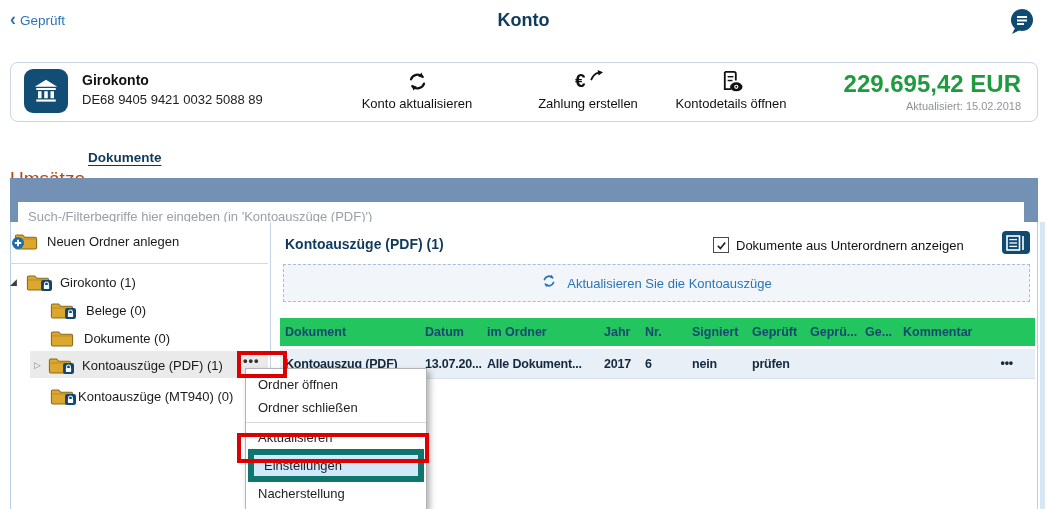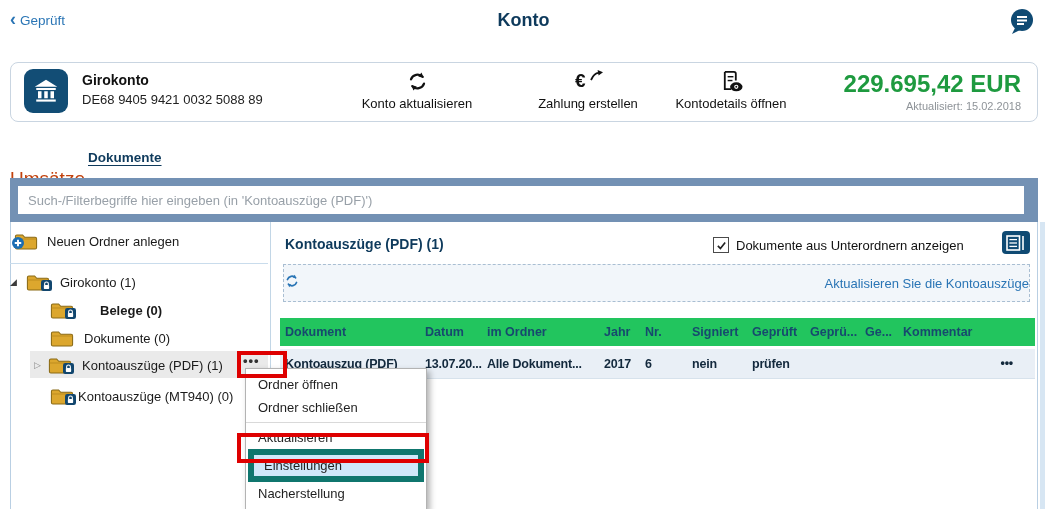--- a/index.html
+++ b/index.html
@@ -26,21 +26,21 @@
   .euro-ic svg{position:absolute;right:-2px;top:0;}
   .balance{right:26px;top:70px;font-size:24px;font-weight:bold;color:#1e9a3f;text-align:right;white-space:nowrap;}
   .updated{right:26px;top:100px;font-size:11px;color:#8e9398;text-align:right;}
 
   
   .tab1{left:10px;top:150px;font-size:19px;color:#c2410c;cursor:pointer;margin-top:18px;}
   .tab2{left:88px;top:150px;font-size:13.5px;color:#0e3a5c;font-weight:bold;text-decoration:underline;text-underline-offset:3px;cursor:pointer;}
 
   
   .band{left:10px;top:178px;width:1028px;height:44px;background:#7391b4;}
-  .band input{position:absolute;left:8px;top:8px;width:996px;height:28px;border:none;outline:none;
+  .band input{position:absolute;left:8px;top:24px;width:996px;height:28px;border:none;outline:none;
     font-family:"Liberation Sans",sans-serif;font-size:13px;color:#333;padding:0 0 0 10px;}
   .band input::placeholder{color:#98a0a8;opacity:1;}
   .panel{left:10px;top:222px;width:1026px;height:287px;background:#fff;border-left:1px solid #b9cfe3;border-right:1px solid #b9cfe3;}
   .vscroll{left:1040px;top:222px;width:5px;height:287px;background:#d7e6f3;cursor:pointer;}
   .vdivider{left:270px;top:222px;width:1px;height:287px;background:#c2d6e6;}
 
   
   .newfolder{left:14px;top:232px;display:flex;align-items:center;gap:9px;cursor:pointer;}
   .newfolder .lbl{font-size:13px;color:#1a1a1a;}
   .hdivider{left:10px;top:263px;width:258px;height:1px;background:#c9dcec;}
@@ -51,21 +51,21 @@
   .fwrap .badge{position:absolute;}
   .hl-row{left:30px;top:351px;width:238px;height:27px;background:#eaeaea;}
   .dots{font-size:13px;font-weight:bold;color:#333;letter-spacing:1px;line-height:10px;}
 
   
   .rc-title{left:285px;top:236px;font-size:14px;font-weight:bold;color:#0e3a5c;}
   .chk{left:713px;top:237px;width:14px;height:14px;background:#fff;border:1.4px solid #4a4a4a;display:flex;align-items:center;justify-content:center;cursor:pointer;}
   .chk-lbl{left:736px;top:238px;font-size:13px;color:#111;cursor:pointer;}
   .list-ic{left:1002px;top:231px;width:28px;height:23px;background:#0f4a73;border-radius:4px;display:flex;align-items:center;justify-content:center;cursor:pointer;}
   .refresh-strip{left:283px;top:264px;width:745px;height:36px;background:#f2f6fa;border:1px dashed #a9bed2;
-    display:flex;align-items:center;justify-content:space-between;gap:10px;cursor:pointer;}
+    display:flex;align-items:center;justify-content:center;gap:10px;cursor:pointer;}
   .refresh-strip .lbl{font-size:13px;color:#2a75b5;}
 
   
   .tgrid{display:grid;grid-template-columns:140px 62px 117px 41px 47px 60px 58px 55px 38px 1fr;align-items:center;padding-left:5px;}
   .thead{left:280px;top:318px;width:750px;height:28px;background:#22c55e;}
   .thead span{font-size:12.5px;font-weight:bold;color:#17496e;white-space:nowrap;overflow:hidden;cursor:pointer;}
   .trowdata{left:280px;top:349px;width:750px;height:29px;background:#e9eff6;border-bottom:1px solid #d7e2ec;cursor:pointer;}
   .trowdata span{font-size:12.5px;font-weight:bold;color:#13293d;white-space:nowrap;overflow:hidden;letter-spacing:-0.2px;}
   .row-more{position:absolute;right:22px;top:9px;}
 
@@ -214,21 +214,21 @@
         <path d="M1 6.6 h20" stroke="#b8871c" stroke-width="0.8"></path>
       </svg>
       <span class="badge" style="right:-2px;bottom:-3px;">
         <svg width="11" height="11" viewBox="0 0 10 10">
             <rect width="10" height="10" rx="2" fill="#11466e"></rect>
             <path d="M3.3 4.6 v-1.1 a1.7 1.7 0 0 1 3.4 0 v1.1" fill="none" stroke="#fff" stroke-width="1"></path>
             <rect x="2.6" y="4.6" width="4.8" height="3.5" rx="0.6" fill="#fff"></rect>
           </svg>
       </span>
     </span>
-    <span style="margin-left:26px;font-weight:bold;">Belege (0)</span>
+    <span style="margin-left:12px;">Belege (0)</span>
   </div>
 
   <div class="abs trow" style="left:50px;top:326px;">
     <span class="fwrap">
       <svg width="24" height="18" viewBox="0 0 22 17">
         <path d="M1 4.2 a1.4 1.4 0 0 1 1.4-1.4 h5.4 l2 2.2 h9.8 a1.4 1.4 0 0 1 1.4 1.4 v8.2 a1.4 1.4 0 0 1-1.4 1.4 h-17.2 a1.4 1.4 0 0 1-1.4-1.4 z" fill="#DCA72E" stroke="#8a6a15" stroke-width="1"></path>
         <path d="M1 6.6 h20" stroke="#b8871c" stroke-width="0.8"></path>
       </svg>
     </span>
     <span style="margin-left:10px;">Dokumente (0)</span>

